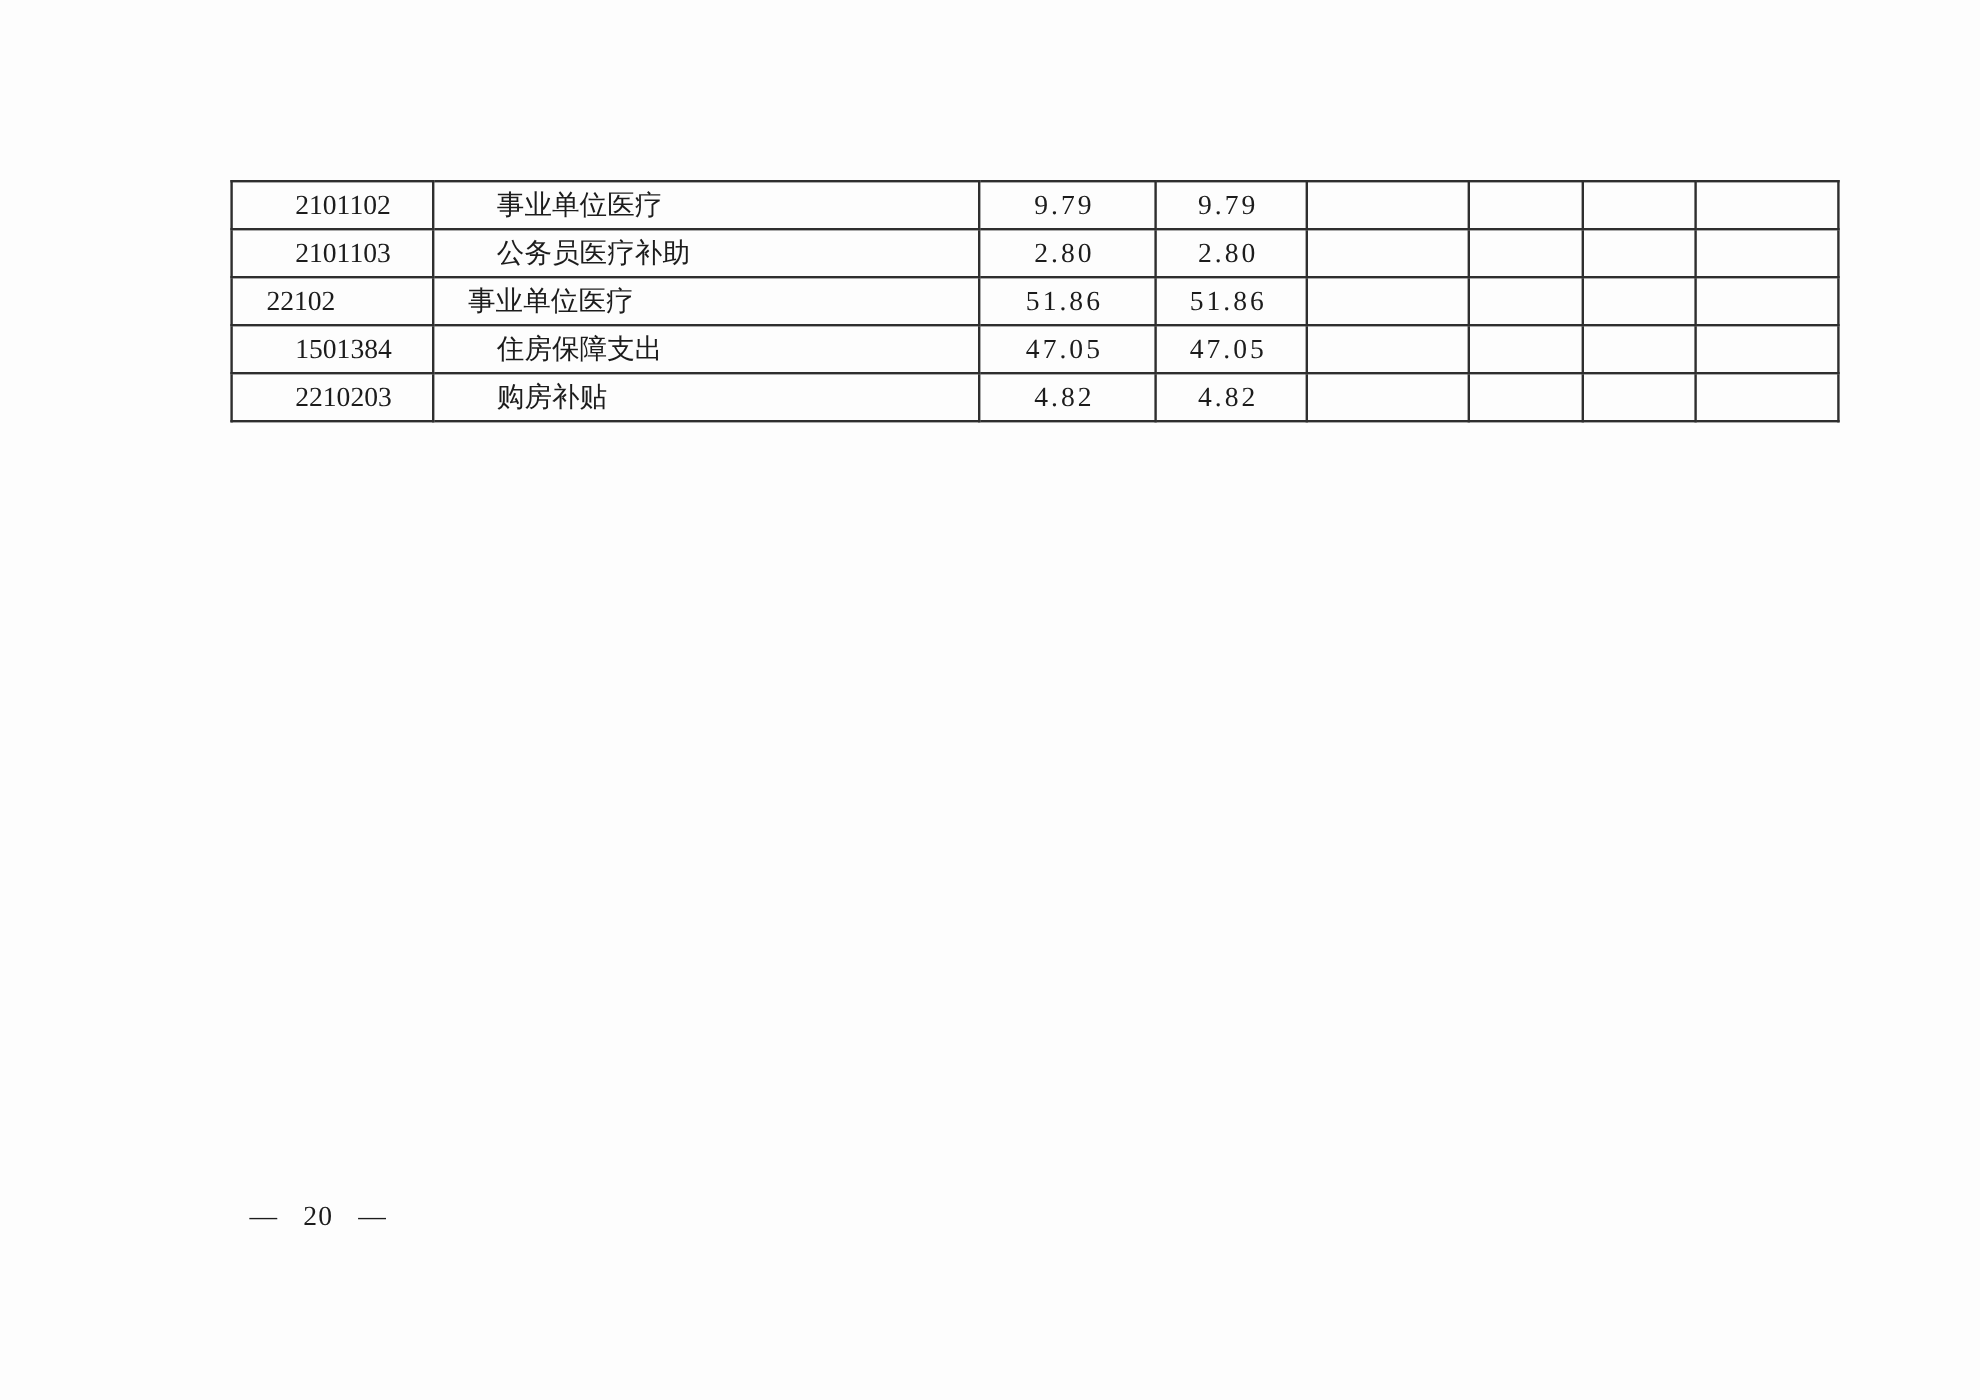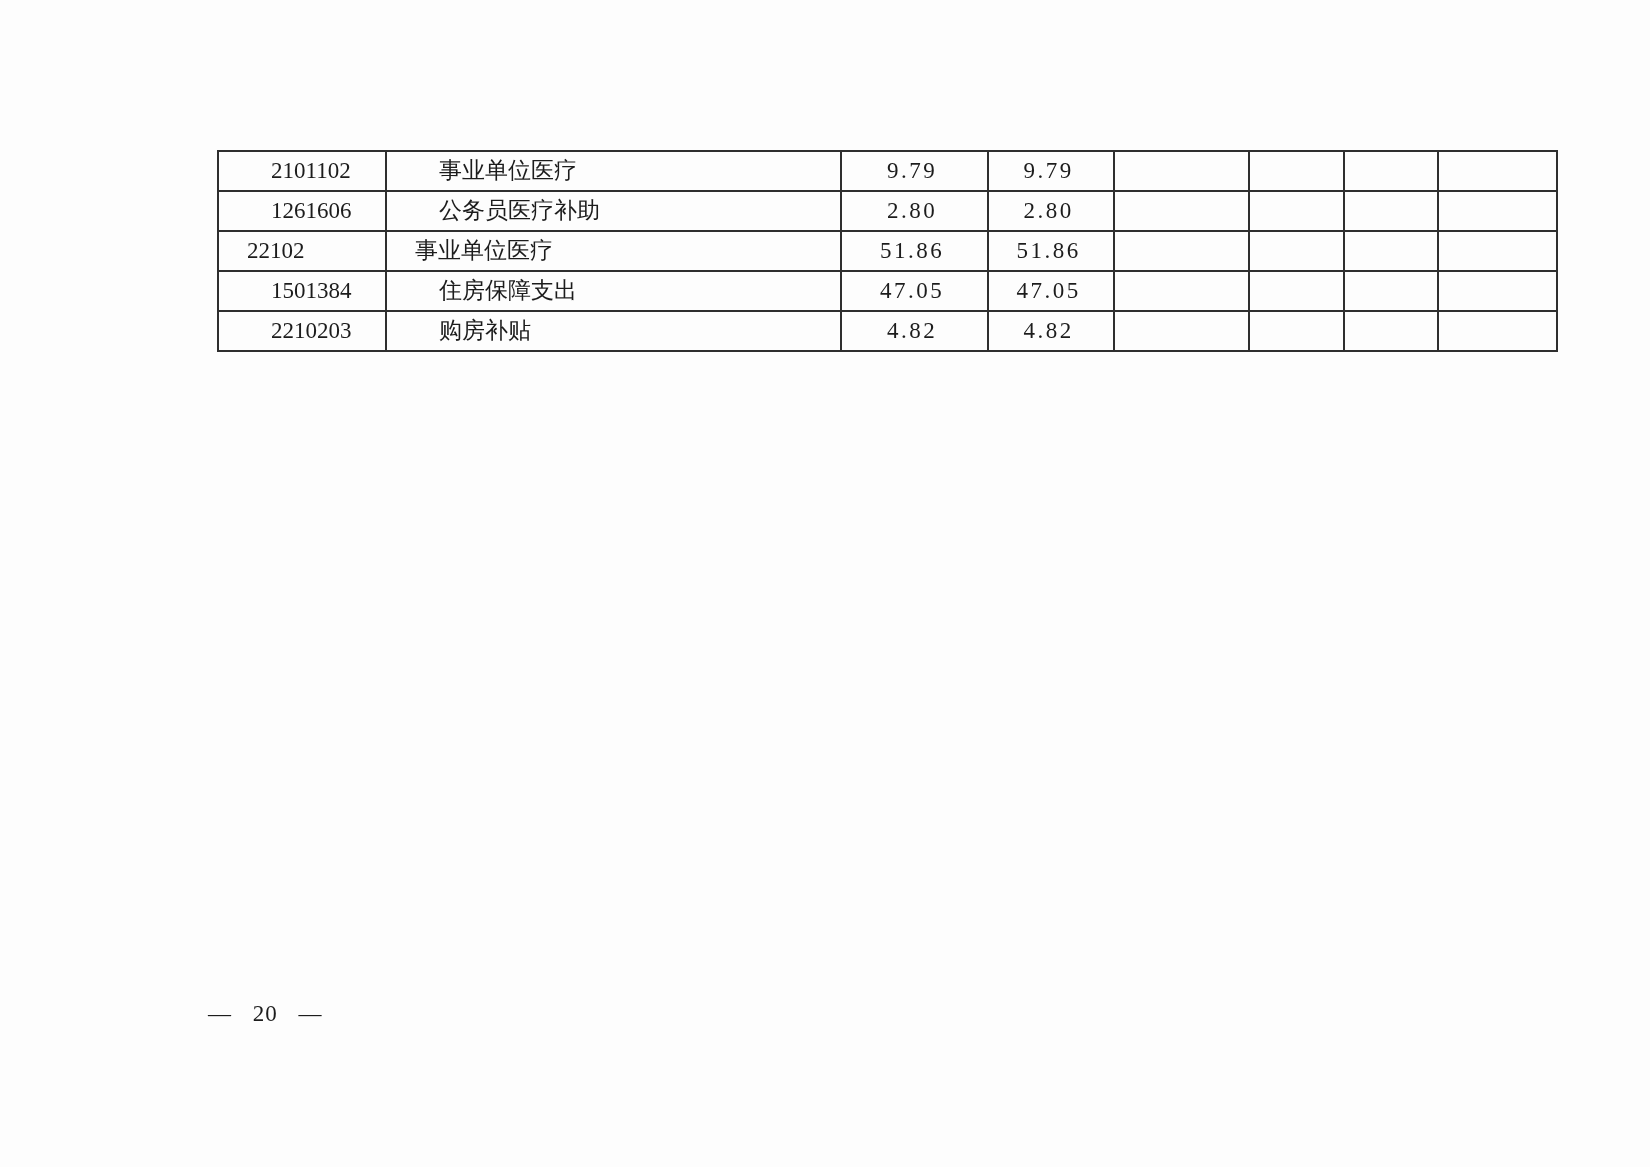--- a/index.html
+++ b/index.html
@@ -16,21 +16,20 @@
     color: #1c1c1c;
     overflow: hidden;
   }
   table.budget-table {
     position: absolute;
     left: 192px;
     top: 150px;
     width: 1339px;
     border-collapse: collapse;
     table-layout: fixed;
-    margin-left: 25px;
   }
   .col-code { width: 168px; }
   .col-name { width: 455px; }
   .col-amt1 { width: 147px; }
   .col-amt2 { width: 126px; }
   .col-e1   { width: 135px; }
   .col-e2   { width: 95px; }
   .col-e3   { width: 94px; }
   .col-e4   { width: 119px; }
 
@@ -97,21 +96,21 @@
       <span class="txt">9.79</span>
     </td>
     <td class="cell empty-cell"></td>
     <td class="cell empty-cell"></td>
     <td class="cell empty-cell"></td>
     <td class="cell empty-cell"></td>
   </tr>
 
   <tr class="level-3">
     <td class="cell code-cell">
-      <span class="txt">1261606</span>
+      <span class="txt">2101103</span>
     </td>
     <td class="cell name-cell">
       <span class="txt">公务员医疗补助</span>
     </td>
     <td class="cell num-cell">
       <span class="txt">2.80</span>
     </td>
     <td class="cell num-cell">
       <span class="txt">2.80</span>
     </td>

